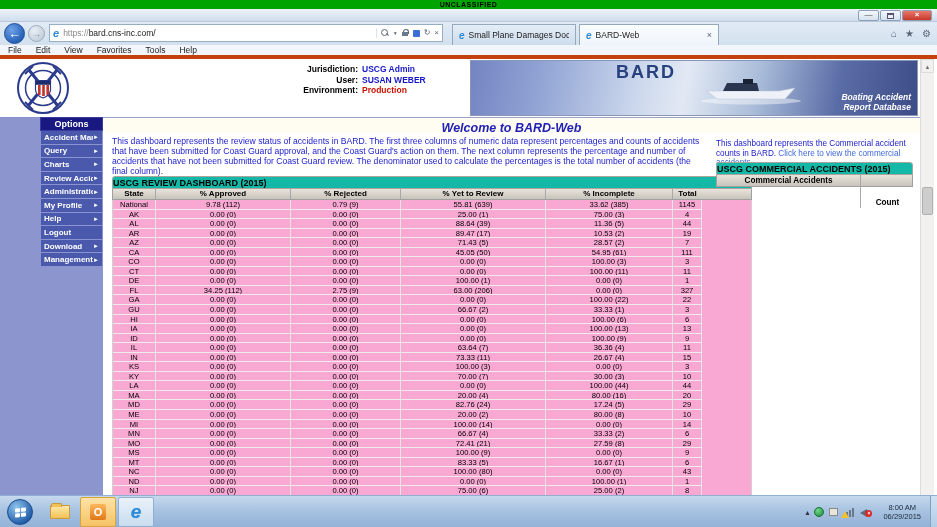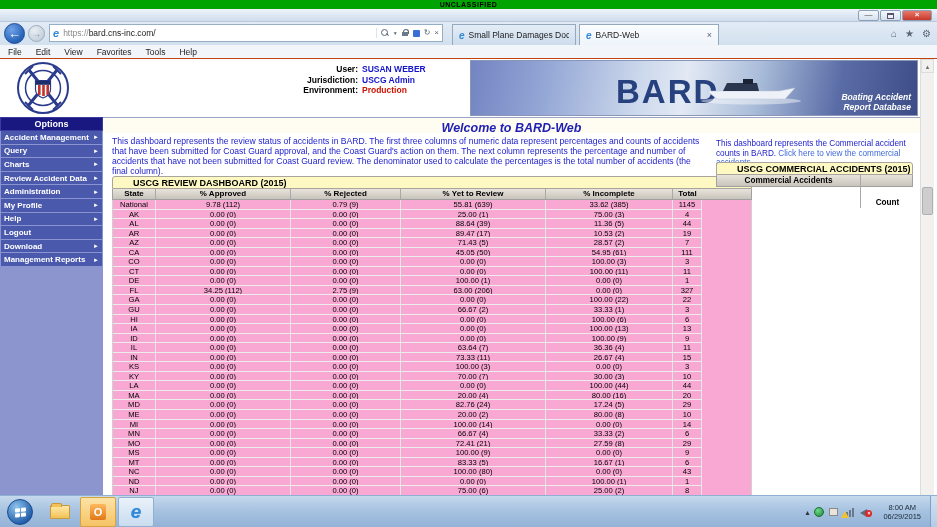--- a/index.html
+++ b/index.html
@@ -46,59 +46,59 @@
   .tab { height:21px; border:1px solid #96a8bc; border-bottom:none; display:flex; align-items:center;
     padding:0 6px; font-size:8.5px; color:#222; background:linear-gradient(#e4edf6,#cddcec); margin-right:3px; }
   .tab.active { background:linear-gradient(#fbfdfe,#eef4fa); width:140px; }
   .tab .ie-e { font-size:10px; }
   .tab-title { white-space:nowrap; overflow:hidden; flex:1; }
   .tab-close { color:#667; font-size:9px; margin-left:6px; }
 
   .nav-right-icons { position:absolute; right:6px; top:6px; display:flex; gap:8px; font-size:10px; color:#5a6674; }
 
   .menubar { position:absolute; left:0; top:45px; width:937px; height:14px; background:#f2f6fa;
-    border-bottom:1px solid #c2410c; display:flex; align-items:center; padding-left:8px; }
+    border-bottom:4px solid #c2410c; display:flex; align-items:center; padding-left:8px; }
   .menubar span { font-size:8.5px; color:#222; margin-right:14px; }
 
   
   .page-header { position:absolute; left:0; top:59px; width:937px; height:58px; background:#fff; }
   .seal { position:absolute; left:16px; top:2px; }
   .user-info { position:absolute; left:240px; top:5px; width:235px; font-size:8.5px; font-weight:bold; }
   .ui-row { display:flex; line-height:10.5px; }
   .ui-label { width:118px; text-align:right; color:#000; }
   .ui-val { padding-left:4px; color:#1515cc; }
   .ui-val.env { color:#cc1100;text-align:center; }
 
   .bard-banner { position:absolute; left:470px; top:1px; width:448px; height:56px; overflow:hidden;
     background:linear-gradient(100deg,#7384c2 0%,#91a4d4 16%,#ccd8ec 38%,#e2e9f4 48%,#a9bcd9 64%,#5a6ca6 82%,#3d4c86 100%);
     border:1px solid #8a96b8; }
-  .bard-word { position:absolute; left:145px; top:12px; font-size:33px; font-weight:bold; color:#27407e; letter-spacing:2px; }
+  .bard-word { position:absolute; left:145px; top:1px; font-size:18px; font-weight:bold; color:#27407e; letter-spacing:2px; }
   .bard-sub { position:absolute; right:6px; bottom:3px; text-align:right; color:#fff; font-weight:bold;
     font-style:italic; font-size:8.5px; line-height:9.5px; }
   .boat { position:absolute; right:108px; top:14px; }
 
   .welcome-bar { position:absolute; left:103px; top:117px; width:817px; height:16px; background:#fffdf2;
     border-top:1px solid #9aa3c8; text-align:center; }
   .welcome-bar span { font-size:12.5px; font-weight:bold; font-style:italic; color:#2121b5; line-height:16px; }
 
   
-  .sidebar { position:absolute; left:0; top:117px; width:103px; height:378px; background:#8d95cf; }
+  .sidebar { position:absolute; left:0; top:117px; width:103px; height:378px; background:#8d95cf;padding-left:40px; }
   .side-header { height:14px; background:#181880; border:1px solid #3a3aa0; color:#fff; font-size:9px;
     font-weight:bold; text-align:center; line-height:13px; }
   .side-item { height:13.6px; background:#4a59ac; border:1px solid #8a94d2; border-top:none;
     color:#fff; font-size:8px; font-weight:bold; display:flex; align-items:center; padding:0 3px; cursor:pointer; }
   .side-item .lbl { flex:1; white-space:nowrap; overflow:hidden; }
   .side-item .arr { font-size:6px; }
 
   
   .main-desc { position:absolute; left:112px; top:136px; width:594px; font-size:8.6px; line-height:10px;
     color:#1a1acc; }
   .review-table { position:absolute; left:112px; top:176px; width:640px; }
-  .sect-title { height:13px; background:#fef9c3; border:1px solid #a9a59d; border-radius:3px 3px 0 0;
-    font-size:9px; font-weight:bold; color:#000; padding-left:20px; line-height:12px; }
+  .sect-title { height:13px; background:#14b8a6; border:1px solid #a9a59d; border-radius:3px 3px 0 0;
+    font-size:9px; font-weight:bold; color:#000; padding-left:0; line-height:12px; }
   .rt-header { display:grid; grid-template-columns:43px 135px 110px 145px 127px 29px; height:11px;
     background:linear-gradient(#e8e4dc,#c8c4bc); border:1px solid #a0a0a0; border-top:none; }
   .rt-header .hcell { font-size:8px; font-weight:bold; text-align:center; line-height:10px;
     border-right:1px solid #a8a8a8; overflow:hidden; }
   .rt-header .hcell:last-child { border-right:none; }
   .rt-body { border-left:1px solid #d0d0d0; border-right:1px solid #d0d0d0; }
   .rt-row { display:grid; grid-template-columns:43px 135px 110px 145px 127px 29px; height:9.56px; background:#f9a8d4; }
   .rt-cell { font-size:7.6px; color:#000; text-align:center; line-height:9.4px; border-right:1px solid #e6e6e6;
     border-bottom:1px solid #ececec; overflow:hidden; white-space:nowrap; }
 
@@ -212,26 +212,26 @@
         <path d="M9 13 L17 5 M37 5 L45 13 M9 41 L17 49 M37 49 L45 41" stroke="#2a3a8c" stroke-width="2" fill="none"></path>
         <path d="M19.5 19.5 h15 v9 q0 6 -7.5 8.5 q-7.5 -2.5 -7.5 -8.5 Z" fill="#fff" stroke="#2a3a8c" stroke-width="1.2"></path>
         <rect x="19.8" y="19.8" width="14.4" height="4" fill="#1d2d6b"></rect>
         <rect x="22" y="24" width="2.6" height="10" fill="#c1332b"></rect>
         <rect x="26.2" y="24" width="2.6" height="11" fill="#c1332b"></rect>
         <rect x="30.4" y="24" width="2.6" height="10" fill="#c1332b"></rect>
       </svg>
     </div>
     <div class="user-info">
       <div class="ui-row">
+          <span class="ui-label">Jurisdiction:</span>
+          <span class="ui-val">USCG Admin</span>
+        </div>
+      <div class="ui-row">
           <span class="ui-label">User:</span>
           <span class="ui-val">SUSAN WEBER</span>
-        </div>
-      <div class="ui-row">
-          <span class="ui-label">Jurisdiction:</span>
-          <span class="ui-val">USCG Admin</span>
         </div>
       <div class="ui-row">
           <span class="ui-label">Environment:</span>
           <span class="ui-val env">Production</span>
         </div>
     </div>
     <div class="bard-banner">
       <span class="bard-word">BARD</span>
       <span class="boat">
         <svg width="110" height="30" viewBox="0 0 110 30">

